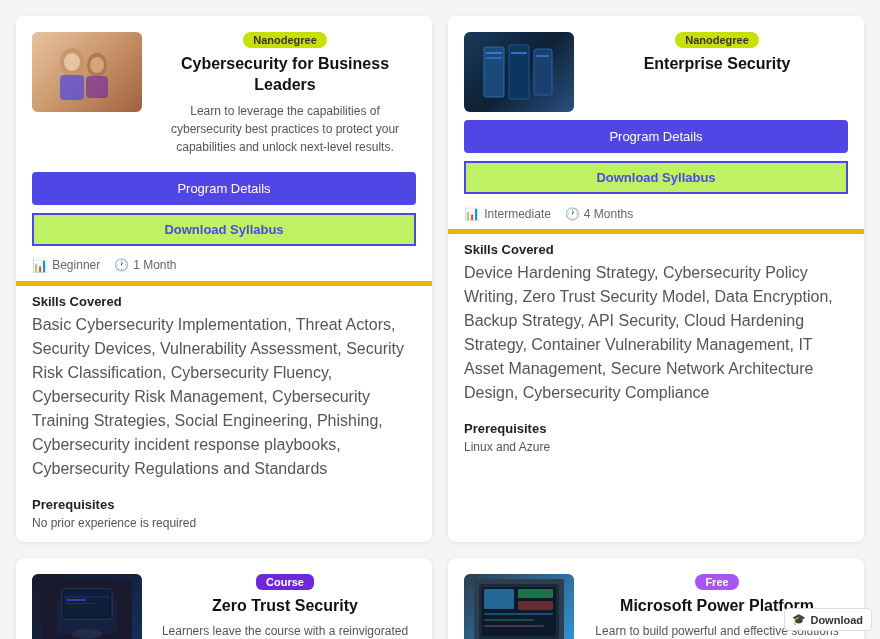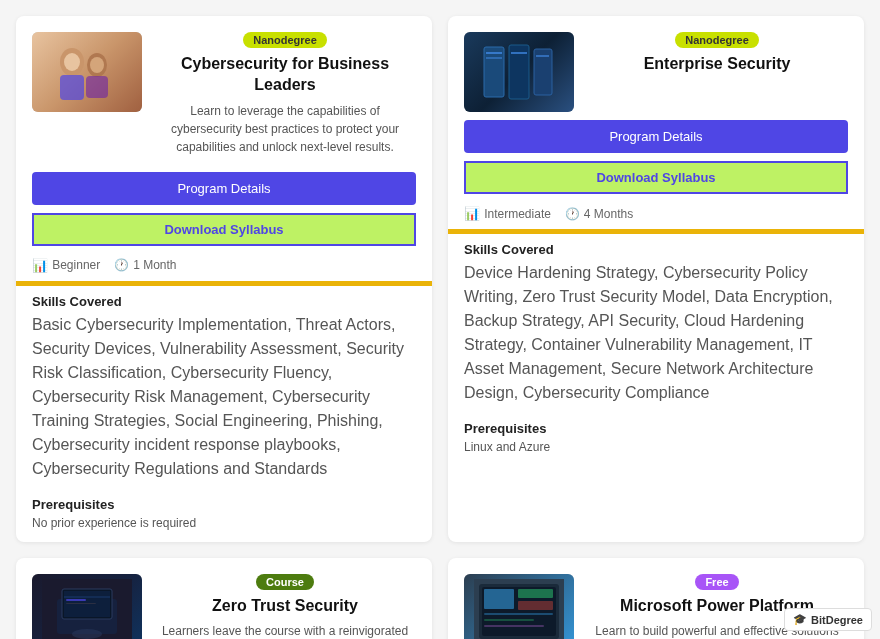--- a/index.html
+++ b/index.html
@@ -45,21 +45,21 @@
     .badge {
       display: inline-block;
       border-radius: 20px;
       padding: 2px 10px;
       font-size: 11px;
       font-weight: bold;
       color: #fff;
       margin-bottom: 6px;
     }
     .badge-nanodegree { background: #c8e000; color: #333; }
-    .badge-course { background: #4d7c0f; color: #fff; }
+    .badge-course { background: #6d28d9; color: #fff; border-radius: 6px; }
     .badge-free { background: #a855f7; color: #fff; }
     .card-title {
       font-size: 16px;
       font-weight: bold;
       color: #111;
       line-height: 1.3;
       margin-bottom: 6px;
     }
     .card-desc {
       font-size: 12px;
@@ -330,14 +330,14 @@
         <div class="card-title">Microsoft Power Platform</div>
         <div class="card-desc">Learn to build powerful and effective solutions with ease with Microsoft Power Platform. Created in partnership with the Microsoft Power Platform team, this course will introduce you to efficient low-code solutions for data analytics, app development, and artifical intelligence.</div>
       </div>
     </div>
 
   </div>
   </div>
 
 <div class="bitdegree-watermark">
   <span>🎓</span>
-  <span>BitDegree</span>
+  <span>Download</span>
 </div>
 
 </body></html>

